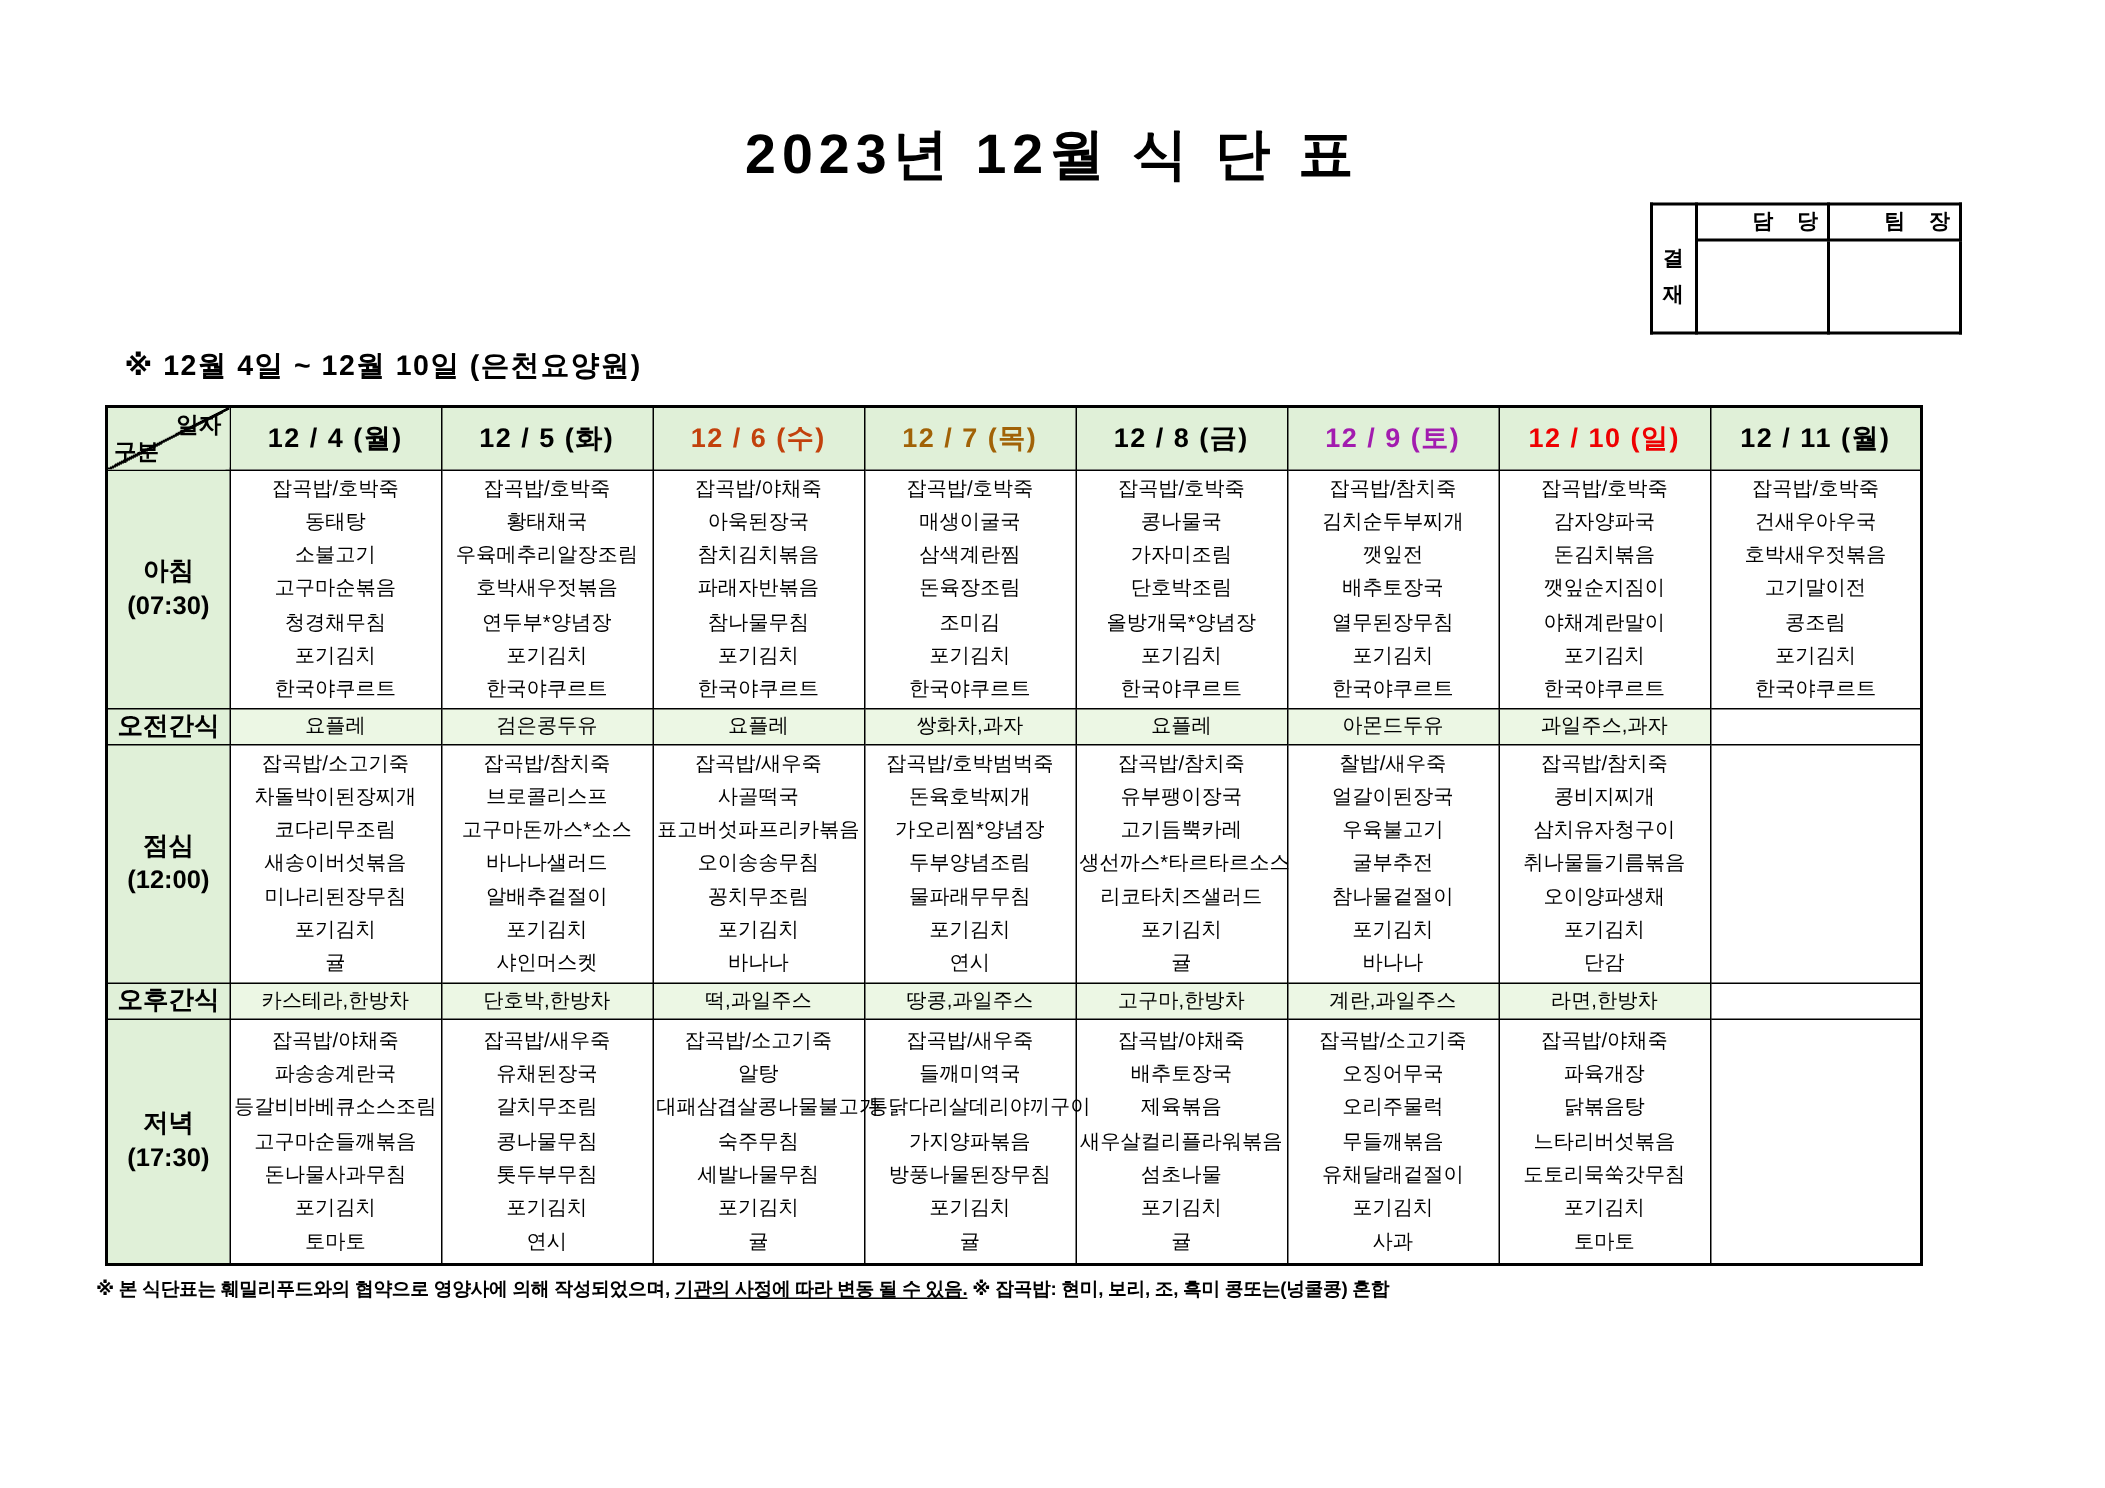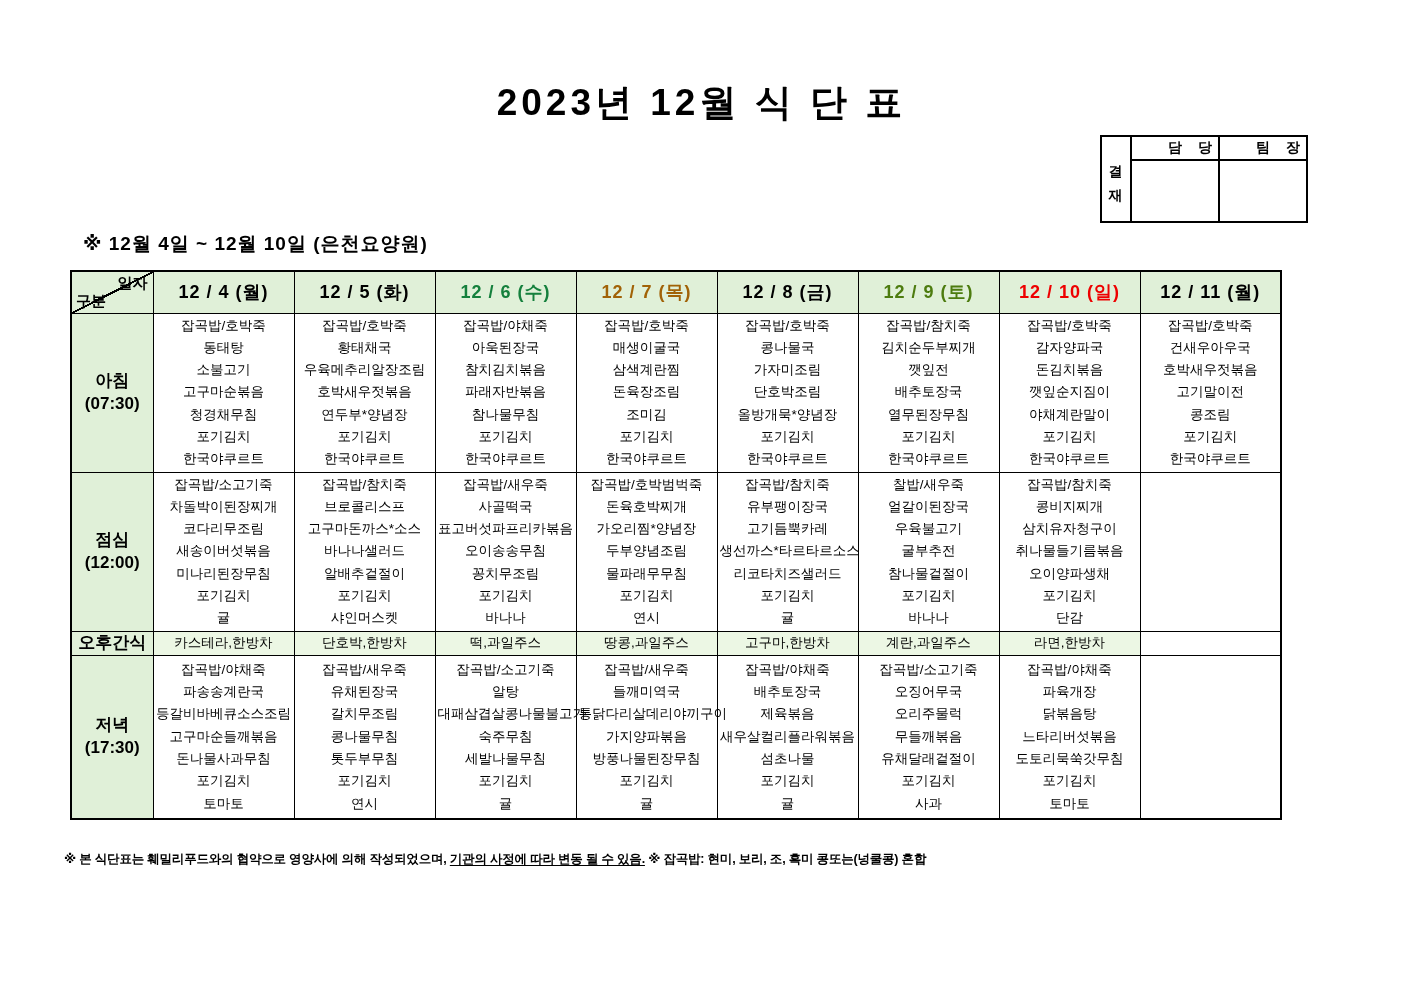--- a/index.html
+++ b/index.html
@@ -99,24 +99,24 @@
       <col>
   </colgroup>
   <thead>
     <tr id="header-row">
       <th class="corner">
         <span class="corner-top">일자</span>
         <span class="corner-bottom">구분</span>
       </th>
     <th class="col-head" style="color: rgb(0, 0, 0);">12 / 4 (월)</th>
         <th class="col-head" style="color: rgb(0, 0, 0);">12 / 5 (화)</th>
-        <th class="col-head" style="color: #15803d; margin-left: 26px;">12 / 6 (수)</th>
+        <th class="col-head" style="color: #c2410c; margin-left: 26px;">12 / 6 (수)</th>
         <th class="col-head" style="color: #a16207; margin-top: 11px;">12 / 7 (목)</th>
         <th class="col-head" style="color: rgb(0, 0, 0);">12 / 8 (금)</th>
-        <th class="col-head" style="color: #4d7c0f;">12 / 9 (토)</th>
+        <th class="col-head" style="color: #a21caf;">12 / 9 (토)</th>
         <th class="col-head" style="color: rgb(238, 0, 0);">12 / 10 (일)</th>
         <th class="col-head" style="color: rgb(0, 0, 0);">12 / 11 (월)</th>
       </tr>
   </thead>
   <tbody id="menu-body">
       <tr class="meal">
         <th class="row-label">
           <div>아침</div>
           <div>(07:30)</div>
         </th>
@@ -185,20 +185,31 @@
         </td>
         <td class="meal-cell">
           <div class="menu-item">잡곡밥/호박죽</div>
           <div class="menu-item">건새우아우국</div>
           <div class="menu-item">호박새우젓볶음</div>
           <div class="menu-item">고기말이전</div>
           <div class="menu-item">콩조림</div>
           <div class="menu-item">포기김치</div>
           <div class="menu-item">한국야쿠르트</div>
         </td>
+      </tr>
+      <tr class="snack">
+        <th class="row-label">오전간식</th>
+        <td class="snack-cell">요플레</td>
+        <td class="snack-cell">검은콩두유</td>
+        <td class="snack-cell">요플레</td>
+        <td class="snack-cell">쌍화차,과자</td>
+        <td class="snack-cell">요플레</td>
+        <td class="snack-cell">아몬드두유</td>
+        <td class="snack-cell">과일주스,과자</td>
+        <td class="snack-cell empty"></td>
       </tr>
       <tr class="meal">
         <th class="row-label">
           <div>점심</div>
           <div>(12:00)</div>
         </th>
         <td class="meal-cell">
           <div class="menu-item">잡곡밥/소고기죽</div>
           <div class="menu-item">차돌박이된장찌개</div>
           <div class="menu-item">코다리무조림</div>

